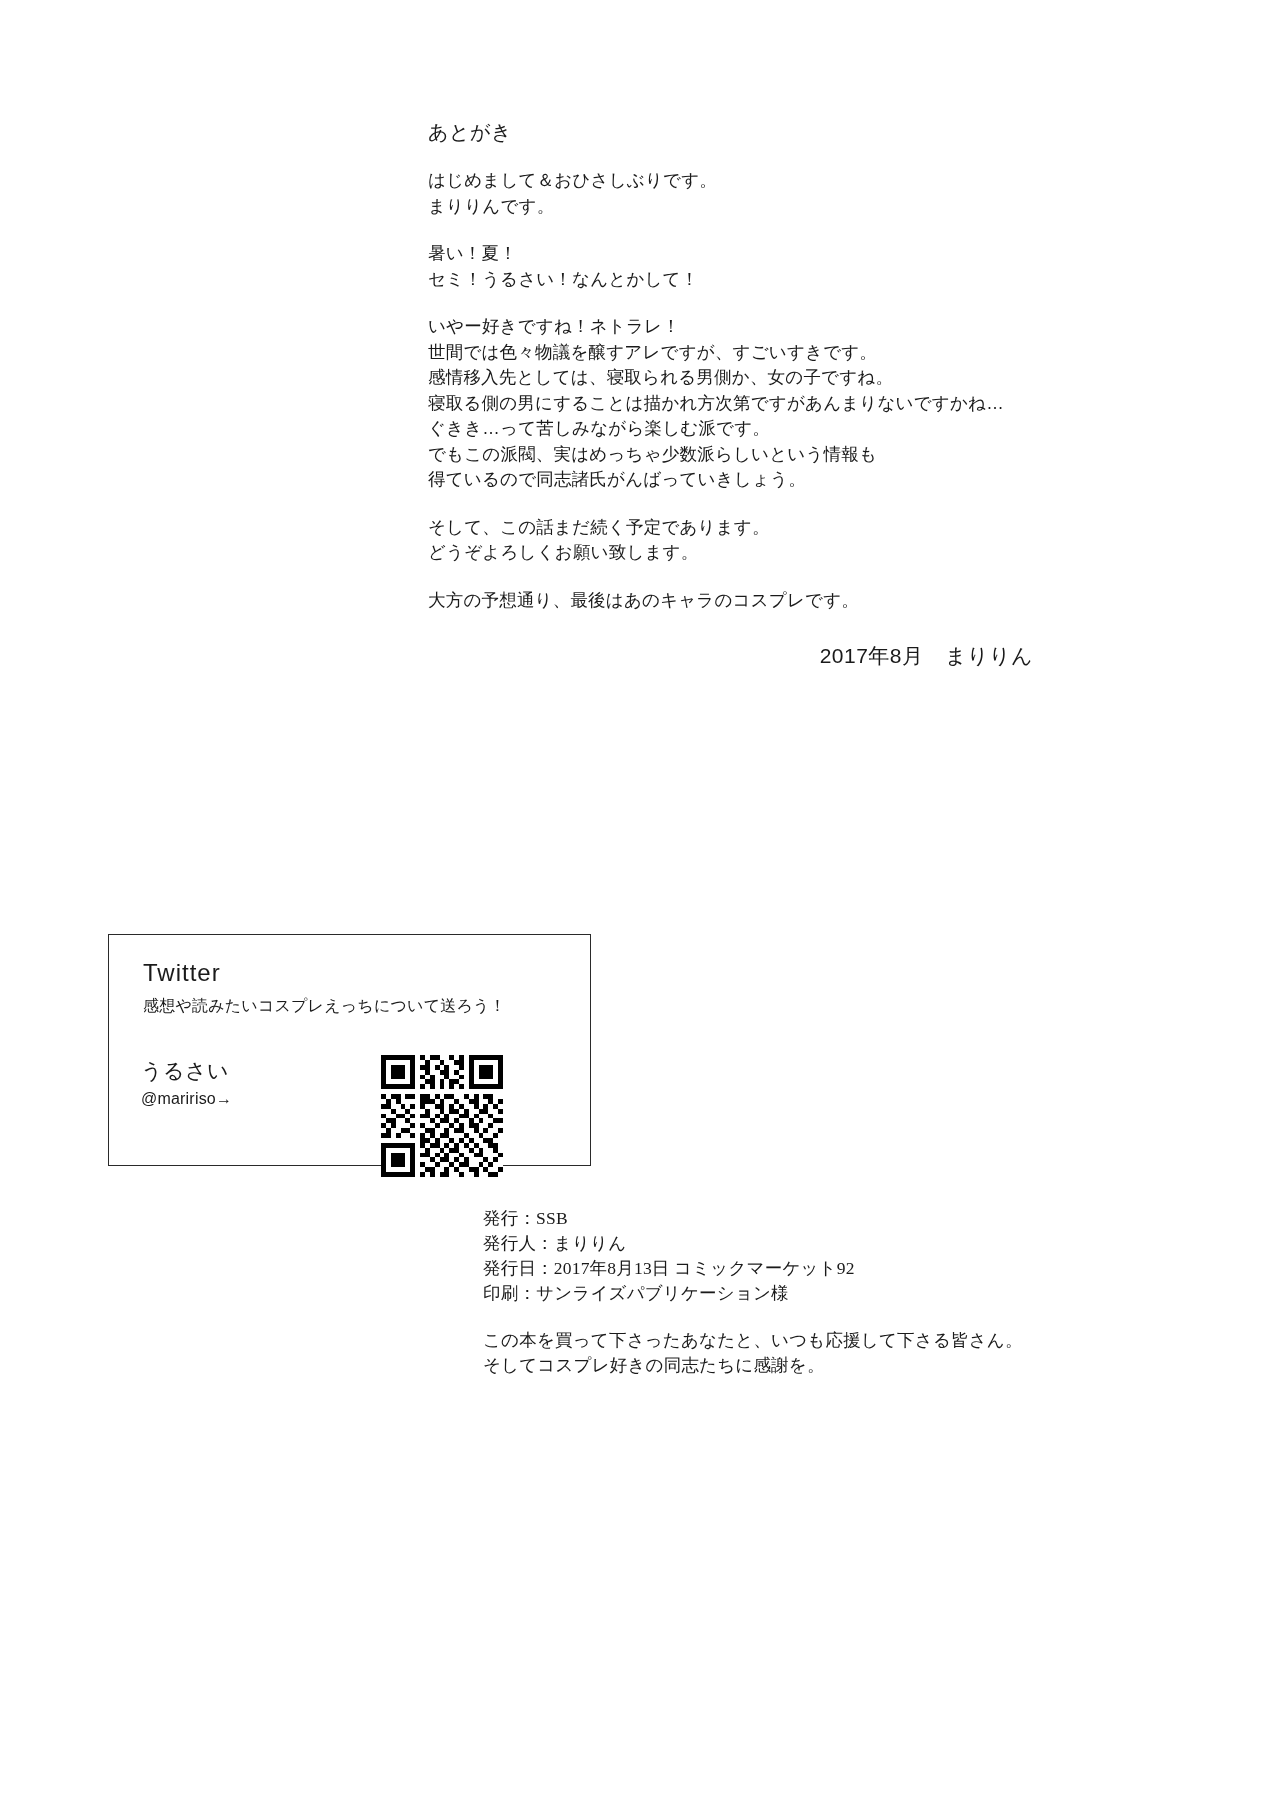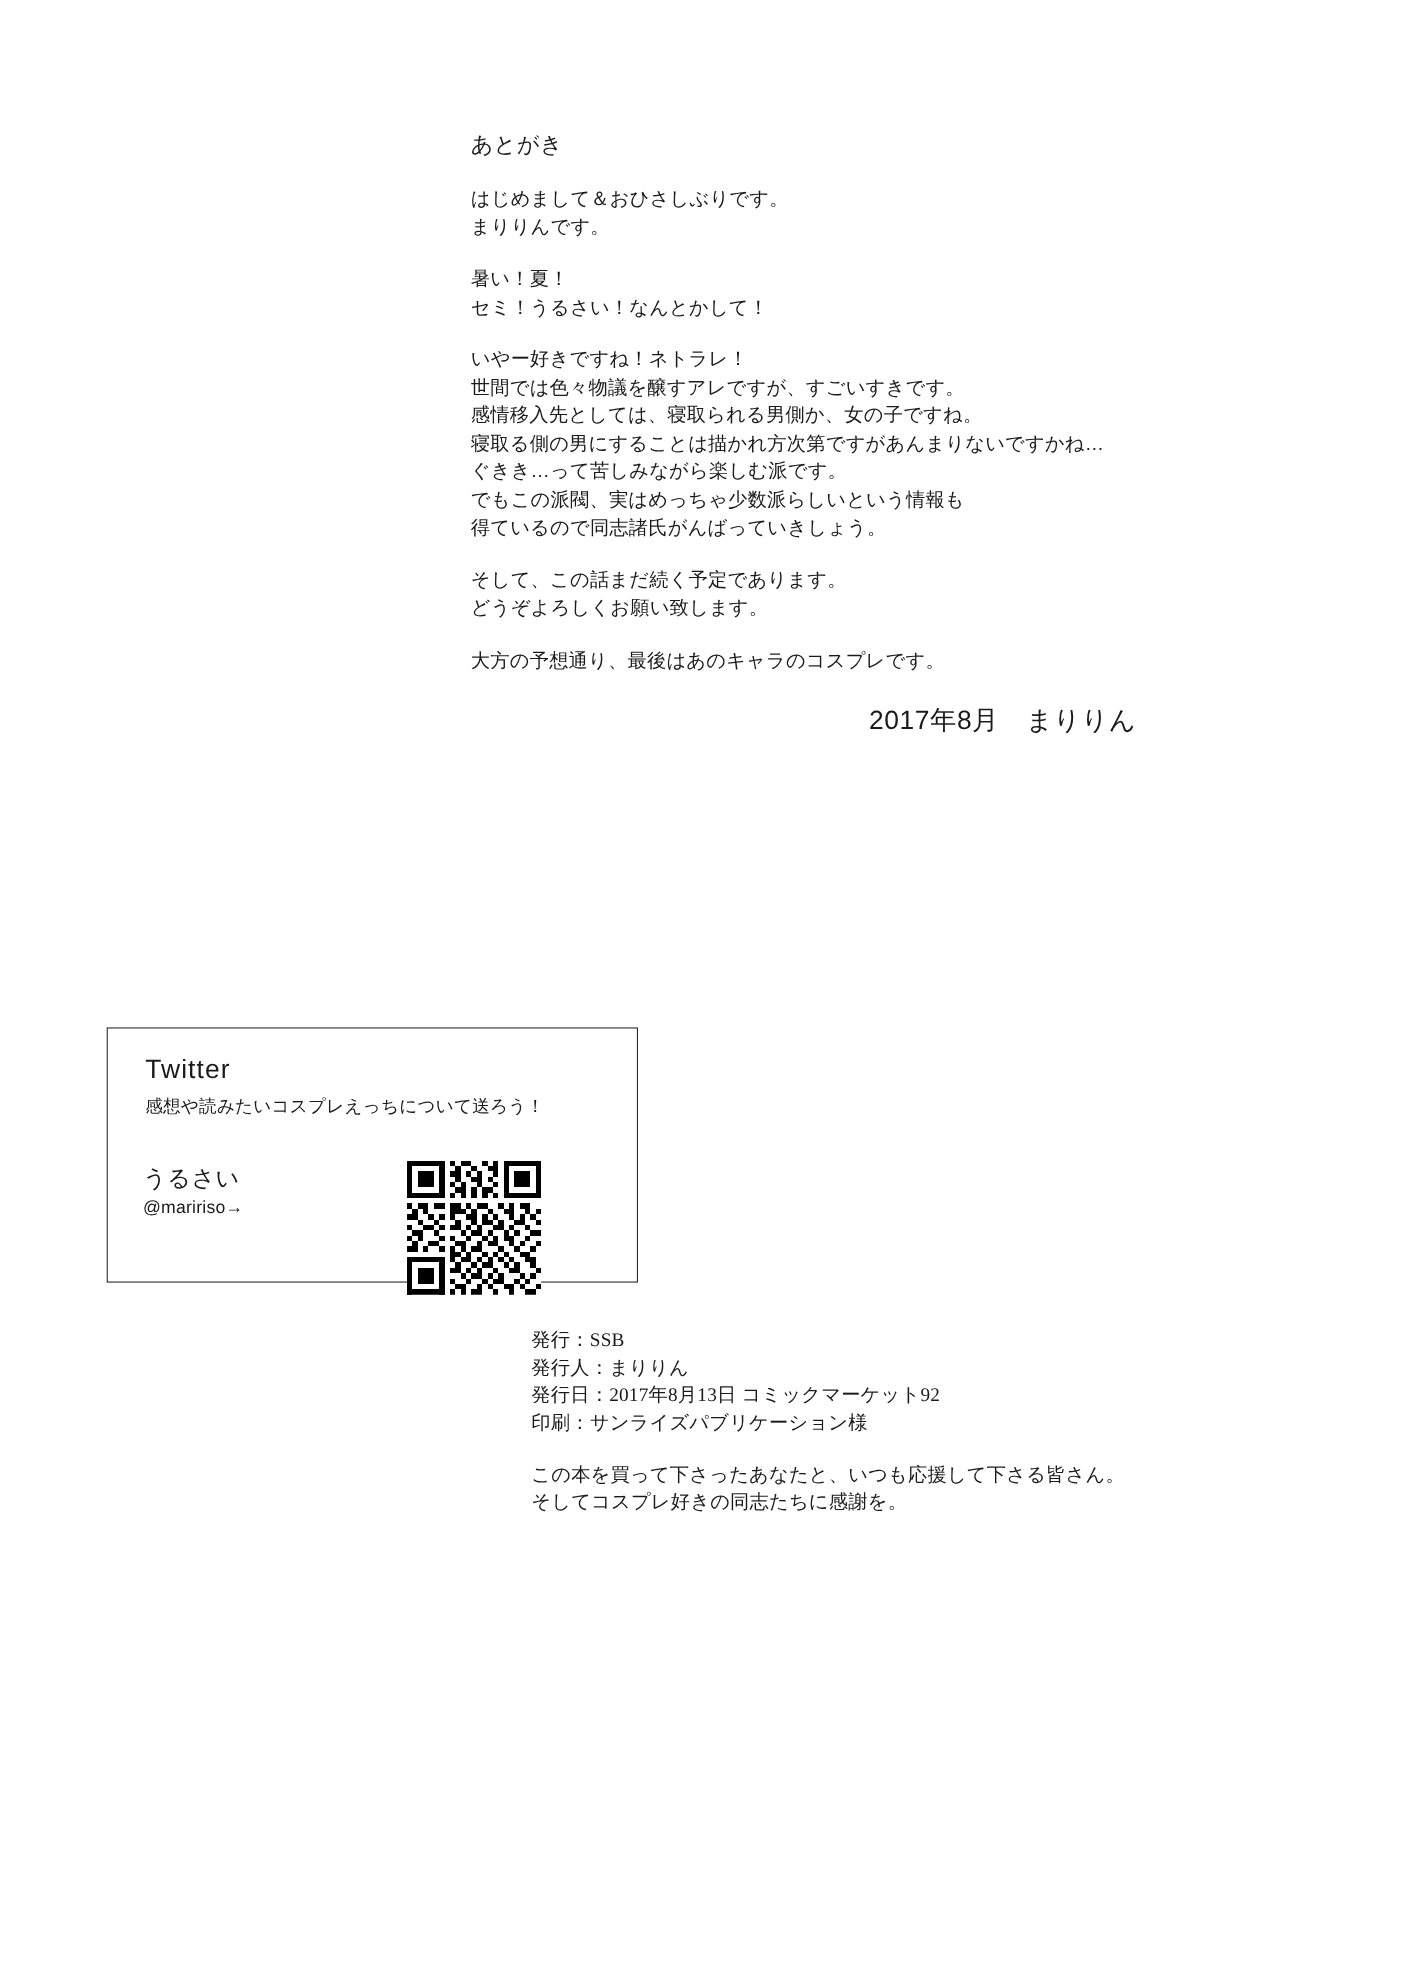--- a/index.html
+++ b/index.html
@@ -33,32 +33,32 @@
     font-size: 17.5px;
     line-height: 25.5px;
     letter-spacing: 0.2px;
     margin-bottom: 22px;
     white-space: pre-line;
   }
   #afterword .para.tight {
     margin-bottom: 22px;
   }
   #afterword .signature {
-    font-size: 24px;
+    font-size: 21px;
     line-height: 25px;
     text-align: right;
     margin-top: 30px;
     padding-right: 95px;
     letter-spacing: 0.5px;
   }
 
   
   #twitter-box {
     position: absolute;
-    left: 97px;
+    left: 108px;
     top: 934px;
     width: 483px;
     height: 232px;
     border: 1.5px solid #2a2a2a;
     box-sizing: border-box;
   }
   #twitter-box .tw-title {
     position: absolute;
     left: 34px;
     top: 24px;

